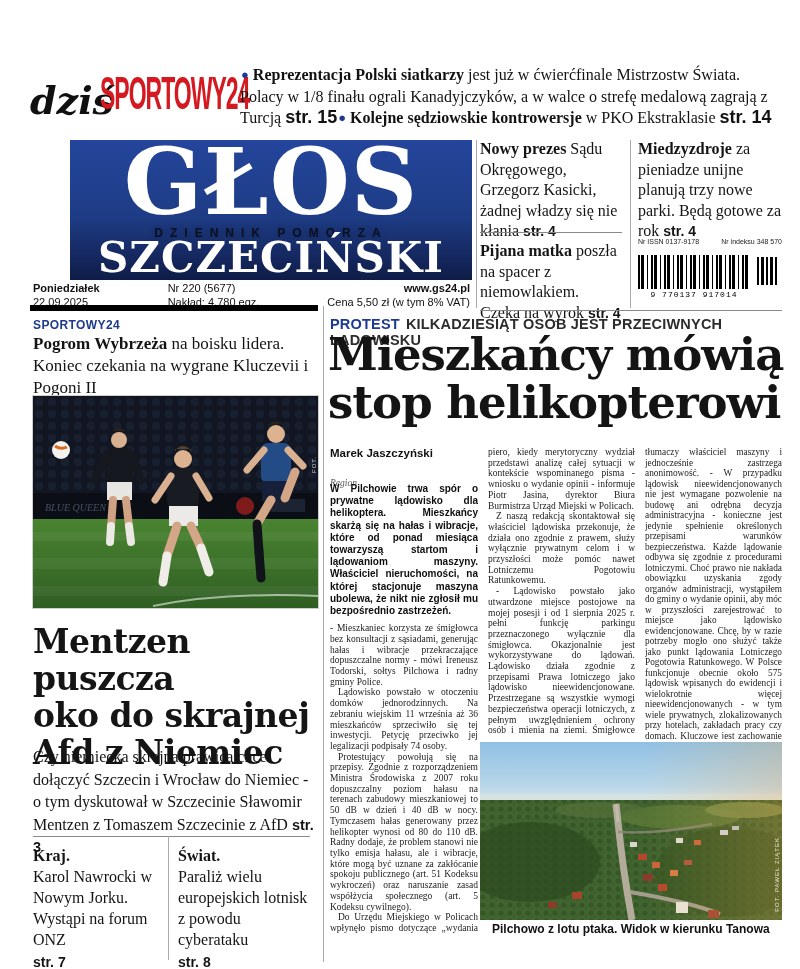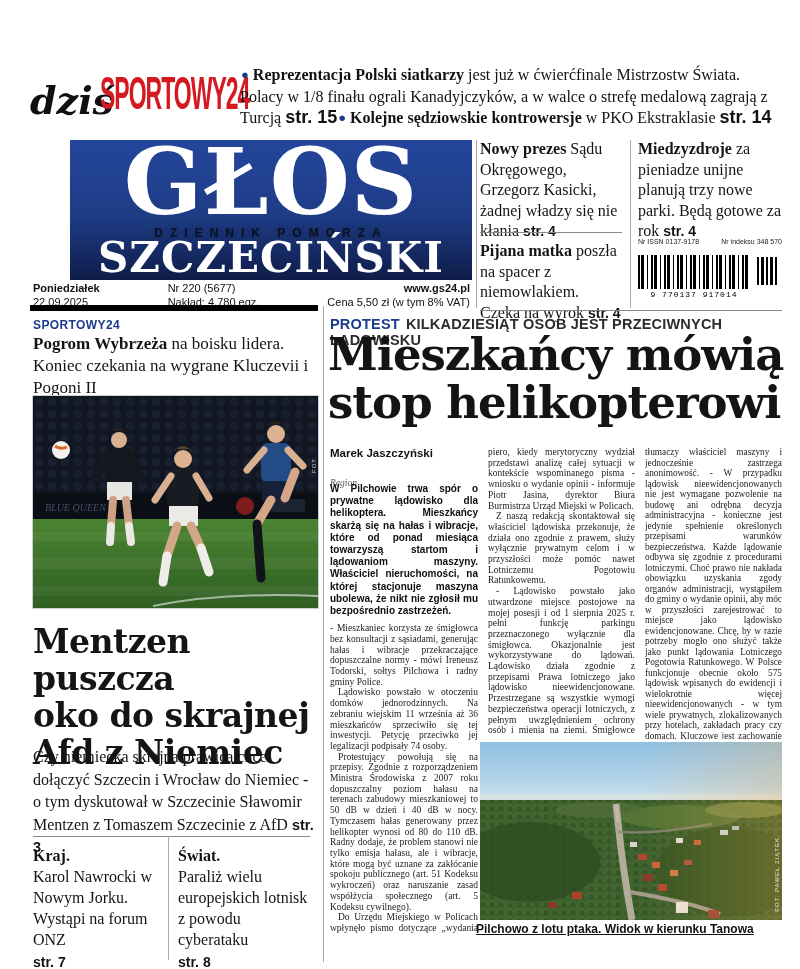--- a/index.html
+++ b/index.html
@@ -71,21 +71,21 @@
   .kicker .lbl{color:#1d3a8f;font-weight:800;margin-right:6px;}
   .article-hl{position:absolute;left:328px;top:331px;width:458px;
               font:700 45px/48px "DejaVu Serif",serif;color:#141414;white-space:pre-line;letter-spacing:-1px;}
   .byline{position:absolute;left:330px;top:447px;font:700 11.5px "Liberation Sans",sans-serif;color:#111;}
   .byrole{position:absolute;left:330px;top:478px;font:italic 9.5px "Liberation Serif",serif;color:#555;}
   .acol{position:absolute;text-align:justify;font:9.5px/10.7px "Liberation Serif",serif;color:#1b1b1b;overflow:hidden;}
   .acol p{margin:0;text-indent:8px;}
   .acol p.ni{text-indent:0;}
   .acol .lead{font:700 10px/12.2px "Liberation Sans",sans-serif;color:#0e0e0e;text-indent:0;margin-bottom:6px;}
   .aerial-photo{position:absolute;left:480px;top:742px;width:302px;height:178px;}
-  .caption{position:absolute;left:476px;top:922px;width:302px;font:700 12px "Liberation Sans",sans-serif;color:#111;text-decoration:underline;}
+  .caption{position:absolute;left:492px;top:922px;width:302px;font:700 12px "Liberation Sans",sans-serif;color:#111;}
   .vcredit{position:absolute;font:6px "Liberation Sans",sans-serif;color:rgba(255,255,255,.85);
            writing-mode:vertical-rl;transform:rotate(180deg);letter-spacing:1px;}
 </style>
 </head>
 <body>
 
 <div class="page">
 
   <div class="dzis">dziś</div>
   <div class="s24logo">SPORTOWY24</div>

